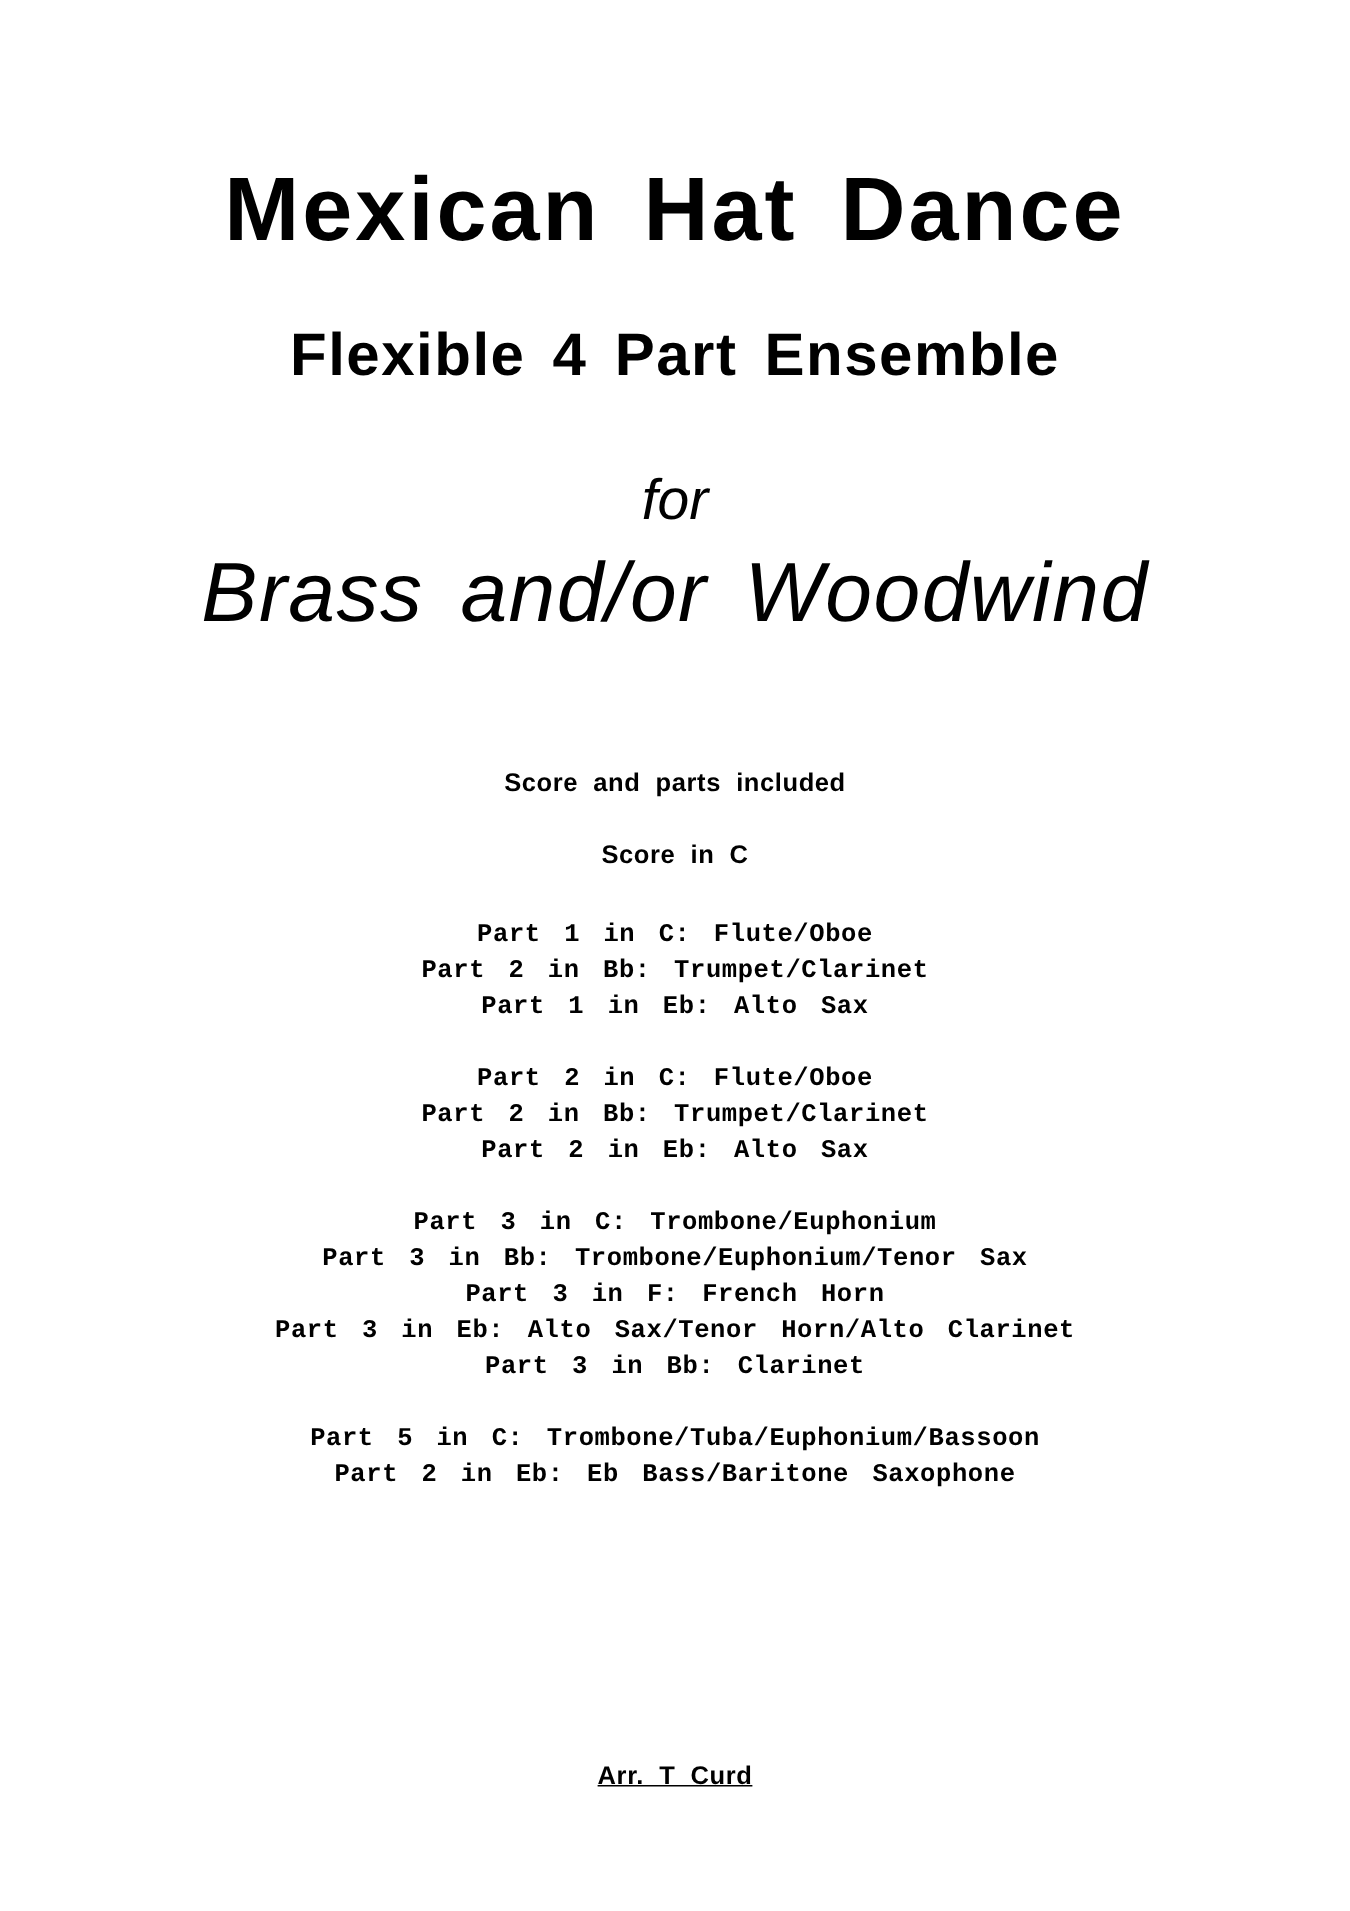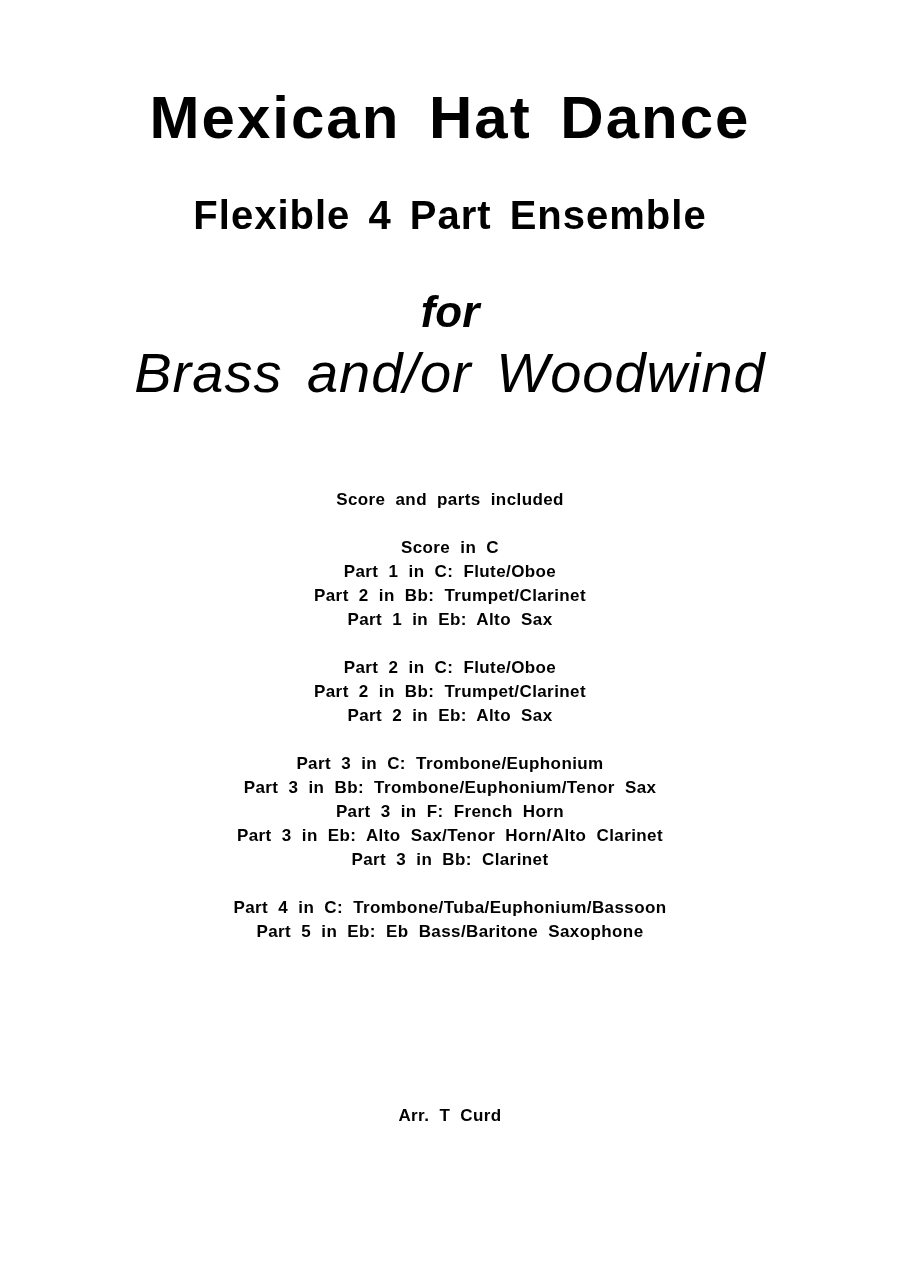--- a/index.html
+++ b/index.html
@@ -13,43 +13,43 @@
     height: 1274px;
     margin: 0 auto;
     background: #ffffff;
     color: #000000;
     font-family: "Liberation Sans", "DejaVu Sans", sans-serif;
     text-align: center;
     overflow: hidden;
   }
   .title {
     margin: 0;
-    padding-top: 84px;
+    padding-top: 106px;
     font-size: 60px;
     line-height: 68px;
     font-weight: bold;
     letter-spacing: 2px;
     word-spacing: 10px;
   }
   .subtitle {
     margin: 0;
     margin-top: 40px;
     font-size: 40px;
     line-height: 46px;
     font-weight: bold;
     letter-spacing: 1px;
     word-spacing: 6px;
   }
   .for-word {
     margin: 0;
     margin-top: 52px;
-    font-size: 44px;
+    font-size: 38px;
     line-height: 44px;
     font-style: italic;
-    font-weight: 700;
+    font-weight: 400;
   }
   .ensemble {
     margin: 16px;
     margin-top: 14px;
     font-size: 56px;
     line-height: 50px;
     font-style: italic;
     font-weight: 500;
     letter-spacing: 1px;
     word-spacing: 8px;
@@ -66,41 +66,44 @@
   .score-key {
     margin: 0;
     margin-top: 24px;
     font-size: 17px;
     line-height: 24px;
     font-weight: bold;
     word-spacing: 5px;
     letter-spacing: 0.4px;
   }
   .parts {
+    margin-top: 30px;
+    font-family: Liberation Mono, monospace;
   }
   .part-group {
     margin: 0 0 24px 0;
   }
   .part-line {
     font-size: 17px;
     line-height: 24px;
     font-weight: bold;
     word-spacing: 5px;
     letter-spacing: 0.4px;
   }
   .arranger {
     position: absolute;
     left: 0;
     right: 0;
-    top: 1104px;
+    top: 1172px;
     font-size: 17px;
     line-height: 24px;
     font-weight: bold;
     word-spacing: 5px;
     letter-spacing: 0.4px;
+    text-decoration: underline;
   }
 </style>
 </head>
 <body>
 
 <div class="page">
 
   <h1 class="title">Mexican Hat Dance</h1>
 
   <h2 class="subtitle">Flexible 4 Part Ensemble</h2>
@@ -129,21 +132,21 @@
 
     <div class="part-group">
       <div class="part-line">Part 3 in C: Trombone/Euphonium</div>
       <div class="part-line">Part 3 in Bb: Trombone/Euphonium/Tenor Sax</div>
       <div class="part-line">Part 3 in F: French Horn</div>
       <div class="part-line">Part 3 in Eb: Alto Sax/Tenor Horn/Alto Clarinet</div>
       <div class="part-line">Part 3 in Bb: Clarinet</div>
     </div>
 
     <div class="part-group">
-      <div class="part-line">Part 4 in C: Trombone/Tuba/Euphonium/Bassoon</div>
-      <div class="part-line">Part 5 in Eb: Eb Bass/Baritone Saxophone</div>
+      <div class="part-line">Part 5 in C: Trombone/Tuba/Euphonium/Bassoon</div>
+      <div class="part-line">Part 2 in Eb: Eb Bass/Baritone Saxophone</div>
     </div>
 
   </div>
 
   <div class="arranger">Arr. T Curd</div>
 
 </div>
 
 </body></html>

